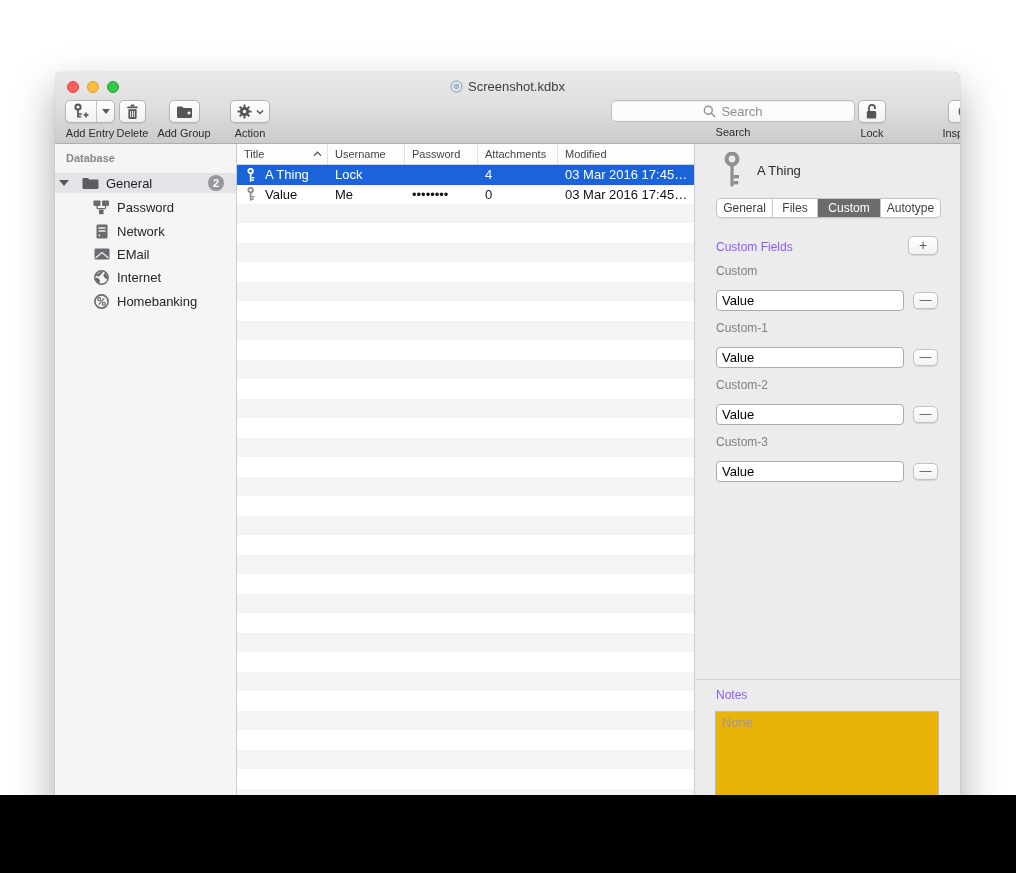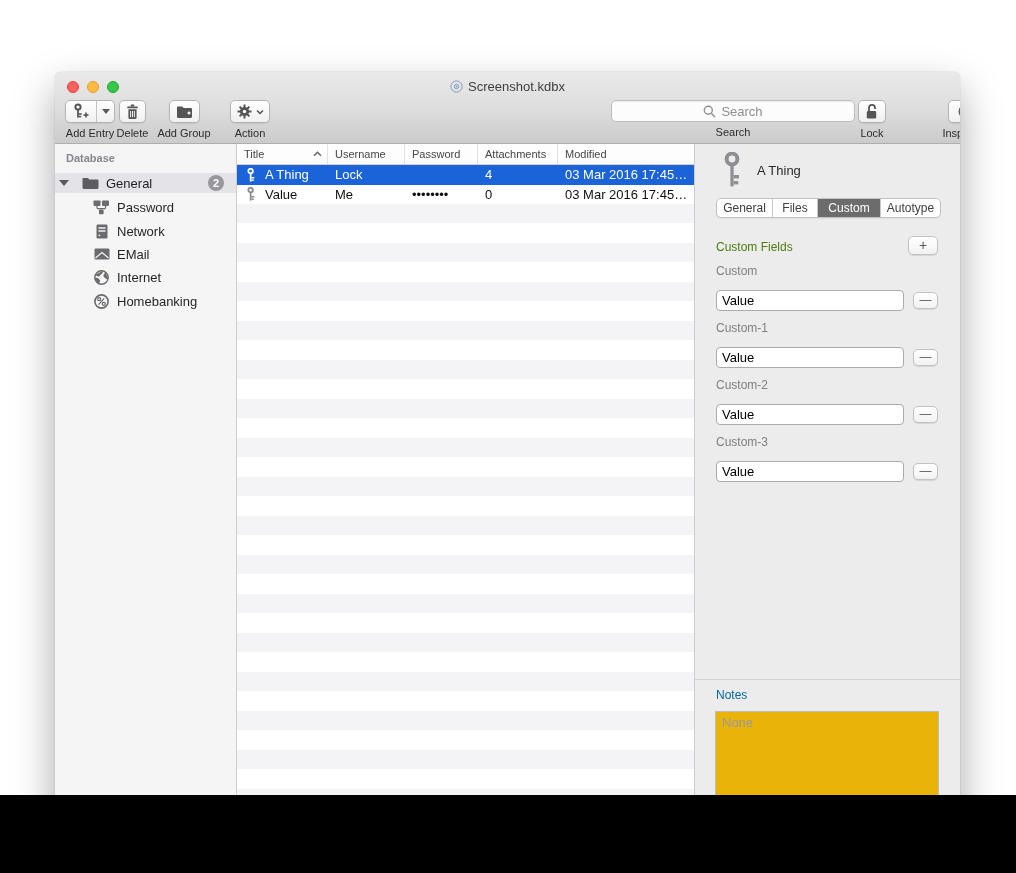--- a/index.html
+++ b/index.html
@@ -81,32 +81,32 @@
   .entry-head { position:absolute; left:28px; top:8px; height:36px; display:flex; align-items:center; gap:13px; }
   .entry-title { font-size:13px; color:#2a2a2c; }
   .tabs { position:absolute; left:21px; top:54px; height:20px; display:flex;
     border:1px solid #c3c3c3; border-radius:5px; overflow:hidden; background:#fff;
     box-shadow:0 1px 1px rgba(0,0,0,.06); }
   .tab { font-size:12px; color:#3e3e42; display:flex; align-items:center; justify-content:center;
     border-right:1px solid #c8c8c8; height:100%; }
   .tab:nth-child(1){ width:56px; } .tab:nth-child(2){ width:45px; }
   .tab:nth-child(3){ width:63px; } .tab:nth-child(4){ width:59px; border-right:none; }
   .tab.selected { background:#6c6c6c; color:#fff; }
-  .cf-header { position:absolute; left:21px; top:96px; font-size:12px; color:#4d7c0f; }
+  .cf-header { position:absolute; left:21px; top:96px; font-size:12px; color:#8b5cf6; }
   .small-btn { border:1px solid #c2c2c2; border-radius:5px; background:linear-gradient(180deg,#ffffff,#f2f2f2);
     color:#5a5a5a; text-align:center; box-shadow:0 1px 1px rgba(0,0,0,.1); }
   .plus-btn { position:absolute; left:213px; top:92px; width:30px; height:19px; font-size:14px; line-height:17px; }
   .fields { position:absolute; left:21px; top:121px; width:222px; }
   .f-label { font-size:12px; line-height:13px; color:#7f7f84; margin-bottom:12px; }
   .f-row { display:flex; margin-bottom:11px; }
   .f-input { flex:1; height:21px; border:1px solid #ababab; border-radius:4px; background:#fff;
     font-family:inherit; font-size:13px; color:#000; padding:0 5px; outline:none; }
   .minus-btn { width:30px; height:17px; margin-left:9px; align-self:center; font-size:12px; line-height:15px; }
   .notes { position:absolute; left:0; right:0; top:535px; border-top:1px solid #d2d2d2; }
-  .notes-label { margin:8px 0 0 21px; font-size:12px; color:#0369a1; }
+  .notes-label { margin:8px 0 0 21px; font-size:12px; color:#8b5cf6; }
   .notes-area { display:block; margin:9px 0 0 20px; width:224px; height:91px; border:1px solid #bdbdbd;
     background:#eab308; resize:none; font-family:inherit; font-size:13px; padding:3px 6px; outline:none; }
   .notes-area::placeholder { color:#9a9a9e; }
   .insp-footer { position:absolute; left:0; right:0; top:663px; height:30px;
     background:linear-gradient(180deg,#e6e6e6,#dcdcdc); border-top:1px solid #c6c6c6; }
   svg { display:block; }
 </style>
 </head>
 <body>
 

